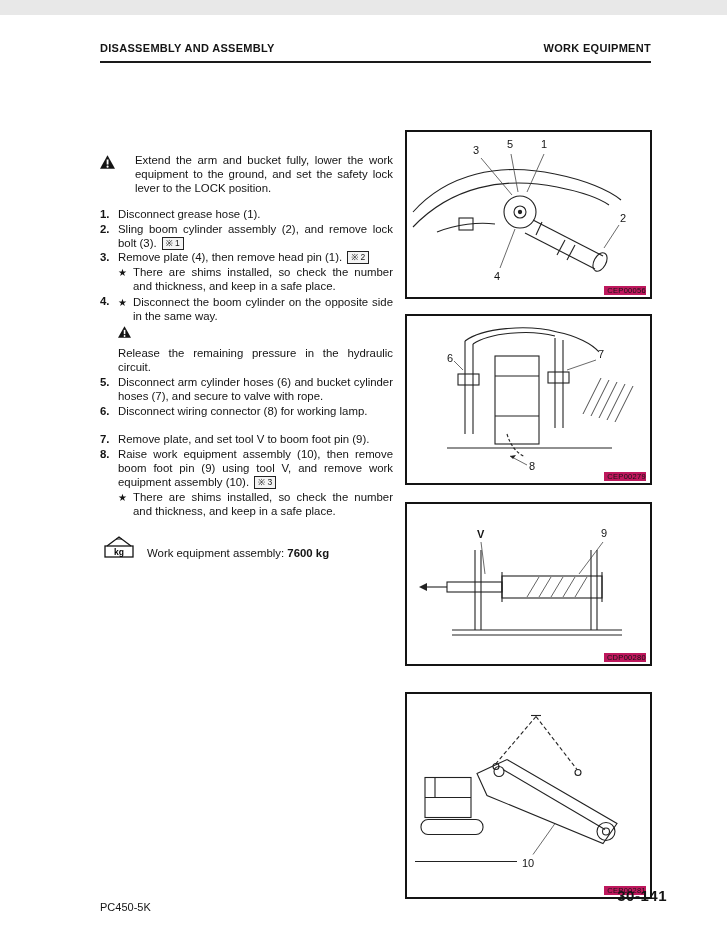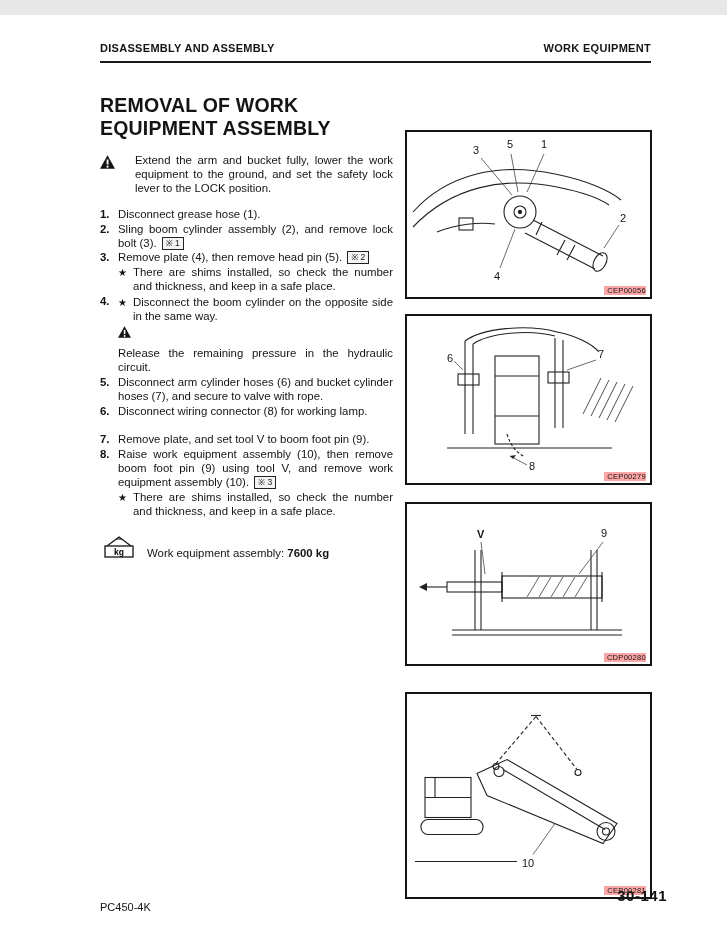--- a/index.html
+++ b/index.html
@@ -45,42 +45,38 @@
   
   .figure{position:absolute;left:405px;width:247px;border:2px solid #141414;
           background:#fff;box-sizing:border-box;}
   #fig1{top:115px;height:169px;}
   #fig2{top:299px;height:171px;}
   #fig3{top:487px;height:164px;}
   #fig4{top:677px;height:207px;text-decoration:underline;}
   .figure svg{display:block;width:100%;height:100%;}
   .figure text{font-family:"Liberation Sans",sans-serif;font-size:11px;fill:#141414;}
   .fig-code{position:absolute;right:4px;bottom:2px;font-size:7.5px;
-            letter-spacing:.3px;background:#fca5a5;padding-left:3px;}
+            letter-spacing:.3px;background:#be185d;padding-left:3px;}
 
   
   .footer-model{position:absolute;left:100px;top:886px;font-size:11px;}
   .footer-page{position:absolute;right:60px;top:872px;font-size:15px;
                font-weight:bold;letter-spacing:.5px;}
   .bottom-bar{position:absolute;left:0;bottom:0;width:100%;height:9px;background:#232578;}
 </style>
 </head>
 <body>
 
 <div class="page">
 
   <div class="header">
     <span>DISASSEMBLY AND ASSEMBLY</span>
     <span>WORK EQUIPMENT</span>
   </div>
 
-  <div class="title">
-    <div>REMOVAL OF WORK</div>
-    <div>EQUIPMENT ASSEMBLY</div>
-  </div>
 
   <div class="left-col">
 
     <div class="warn-block">
       <span class="warn-icon">
         <svg viewBox="0 0 18 16" width="15" height="14">
           <path d="M9,0 L18,16 L0,16 Z" fill="#141414"></path>
           <rect x="8" y="5" width="2.2" height="6" fill="#fff"></rect>
           <circle cx="9.1" cy="13.6" r="1.3" fill="#fff"></circle>
         </svg>
@@ -98,21 +94,21 @@
     <div class="step">
       <span class="step-num">2.</span>
       <div class="step-body">
         <p class="step-text"><span>Sling boom cylinder assembly (2), and remove lock bolt (3).</span><span class="badge">※ 1</span></p>
       </div>
     </div>
 
     <div class="step">
       <span class="step-num">3.</span>
       <div class="step-body">
-        <p class="step-text"><span>Remove plate (4), then remove head pin (5).</span><span class="badge">※ 2</span></p>
+        <p class="step-text"><span>Remove plate (4), then remove head pin (1).</span><span class="badge">※ 2</span></p>
         <div class="subnote">
           <span class="star">★</span>
           <p>There are shims installed, so check the number and thickness, and keep in a safe place.</p>
         </div>
       </div>
     </div>
 
     <div class="step">
       <span class="step-num">4.</span>
       <div class="step-body">
@@ -310,17 +306,17 @@
         <line x1="8" y1="150" x2="110" y2="150"></line>
       </g>
       <g stroke="#444" stroke-width="0.8">
         <line x1="126" y1="143" x2="148" y2="112"></line>
       </g>
       <text x="115" y="155">10</text>
     </svg>
     <span class="fig-code">CEP00281</span>
   </div>
 
-  <div class="footer-model">PC450-4K</div>
+  <div class="footer-model">PC450-5K</div>
   <div class="footer-page">30-141</div>
   <div class="bottom-bar"></div>
 
 </div>
 
 </body></html>

